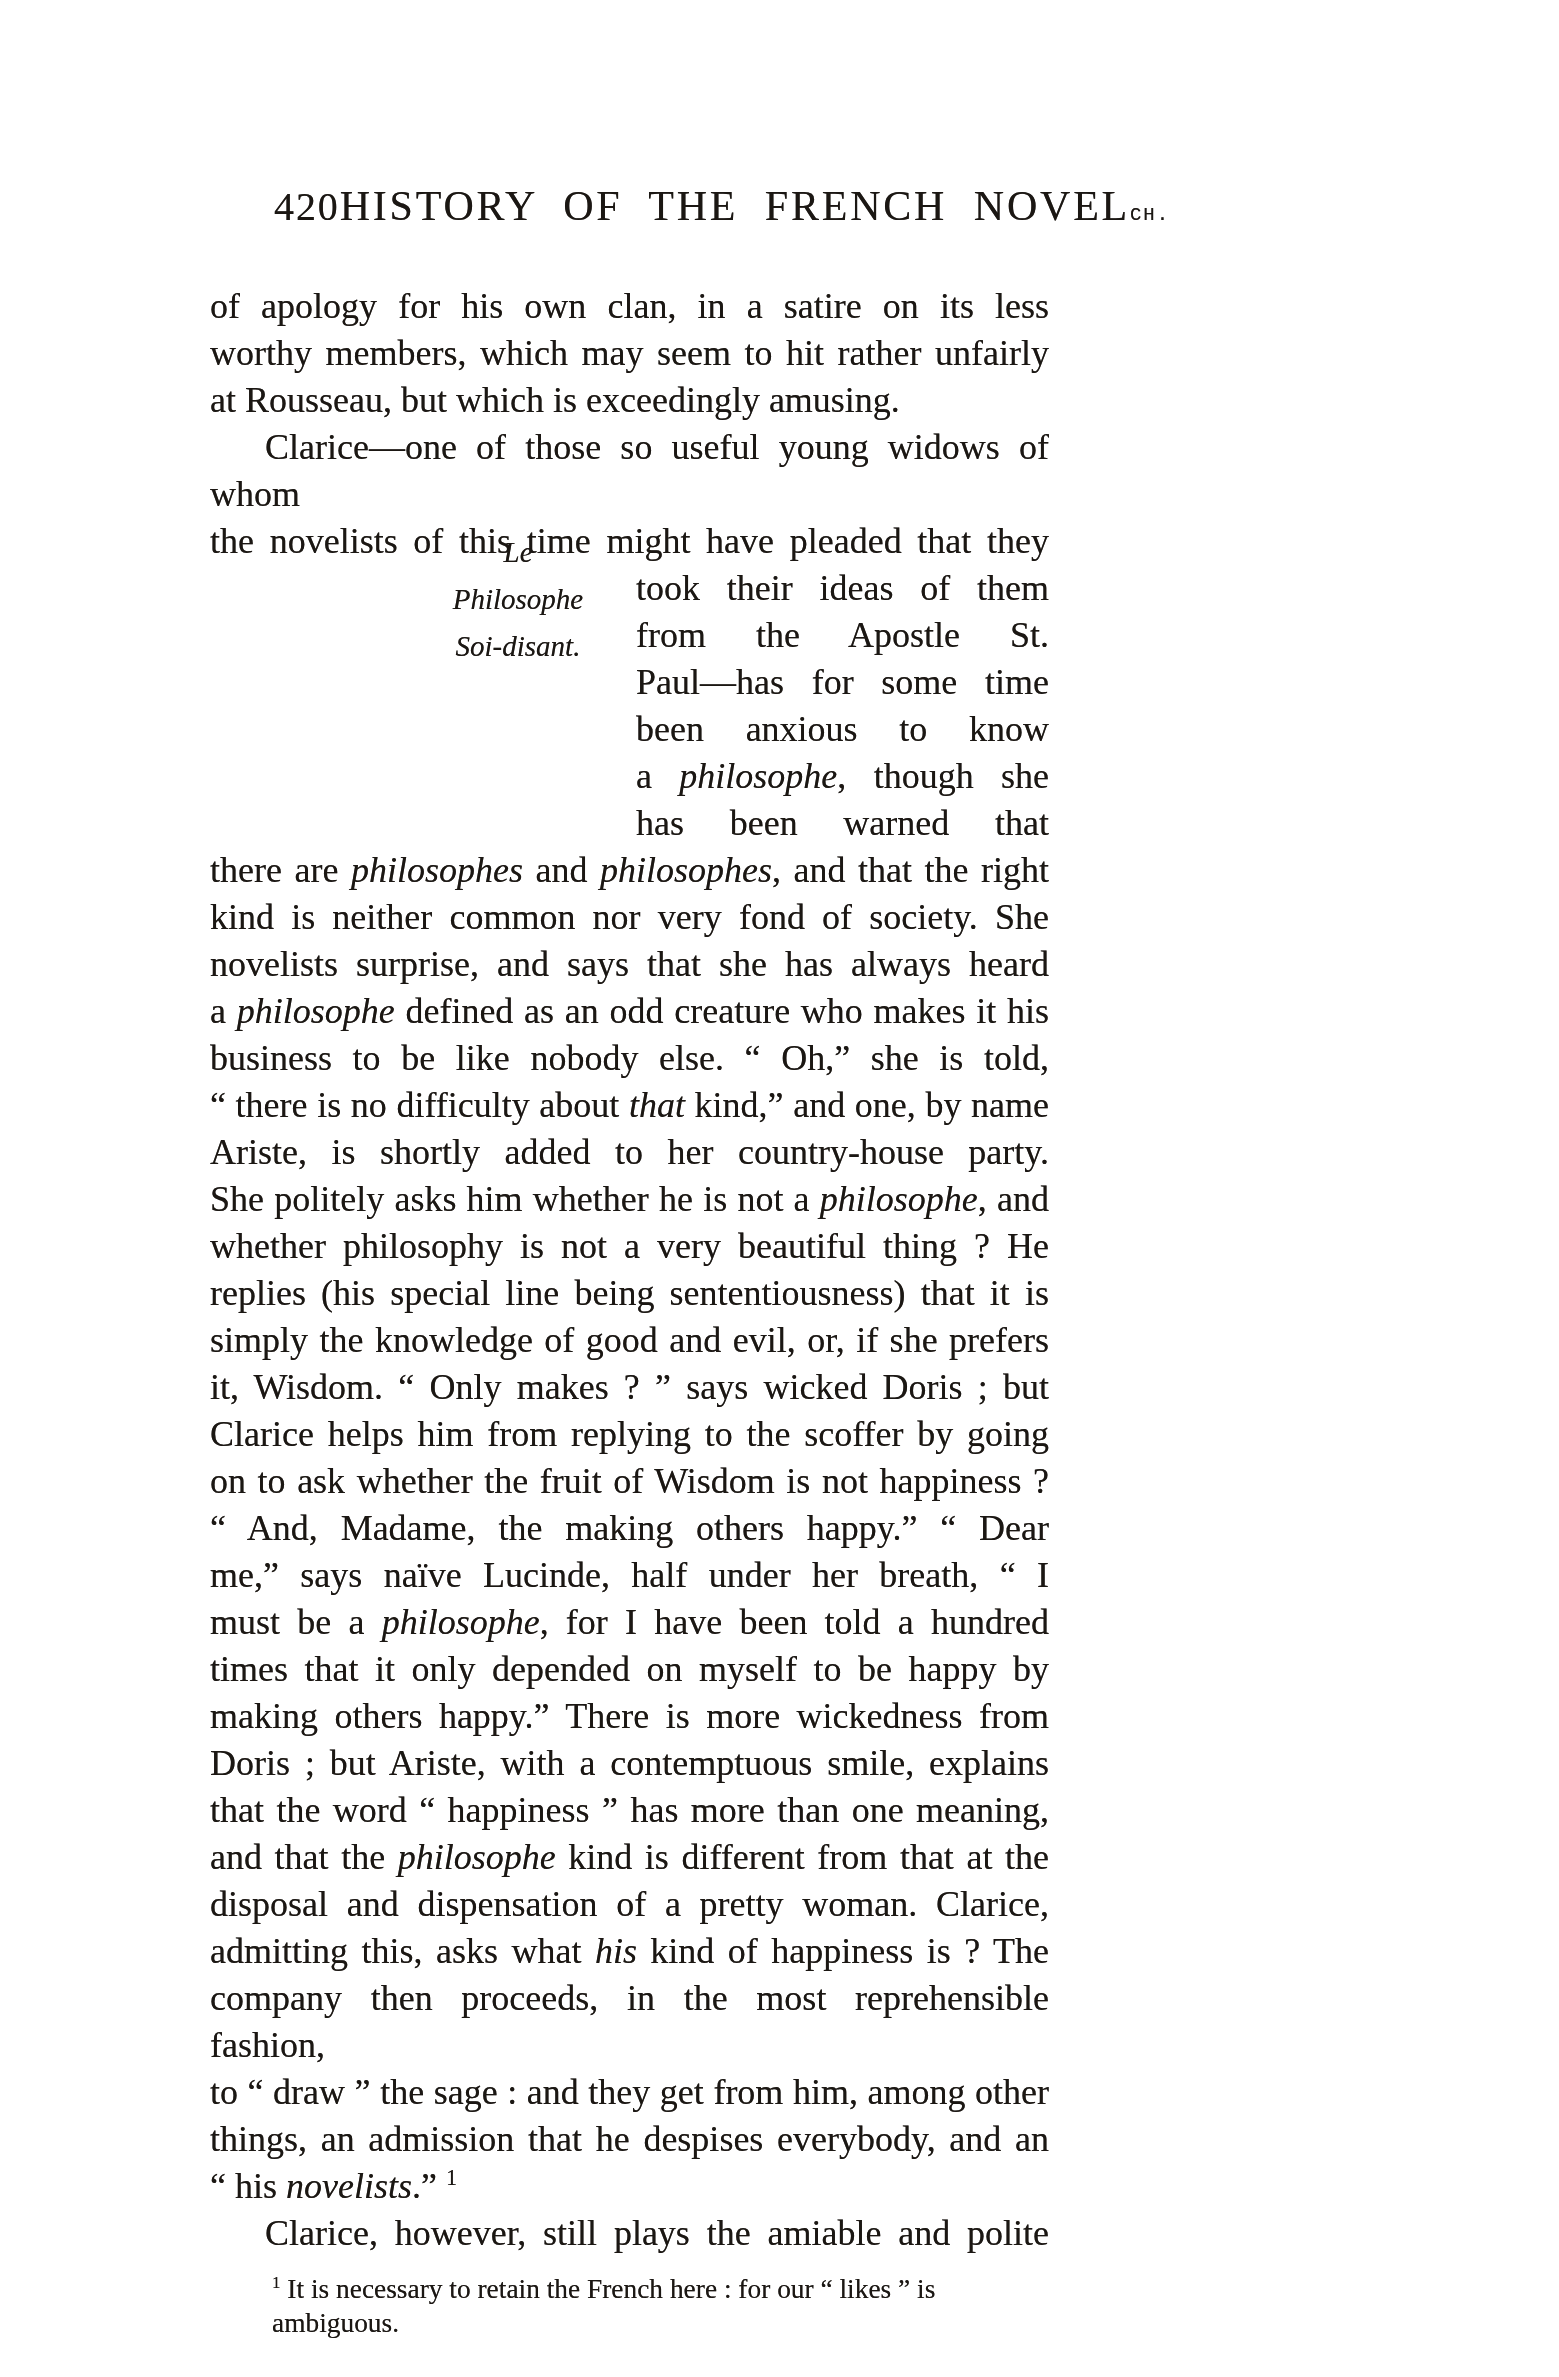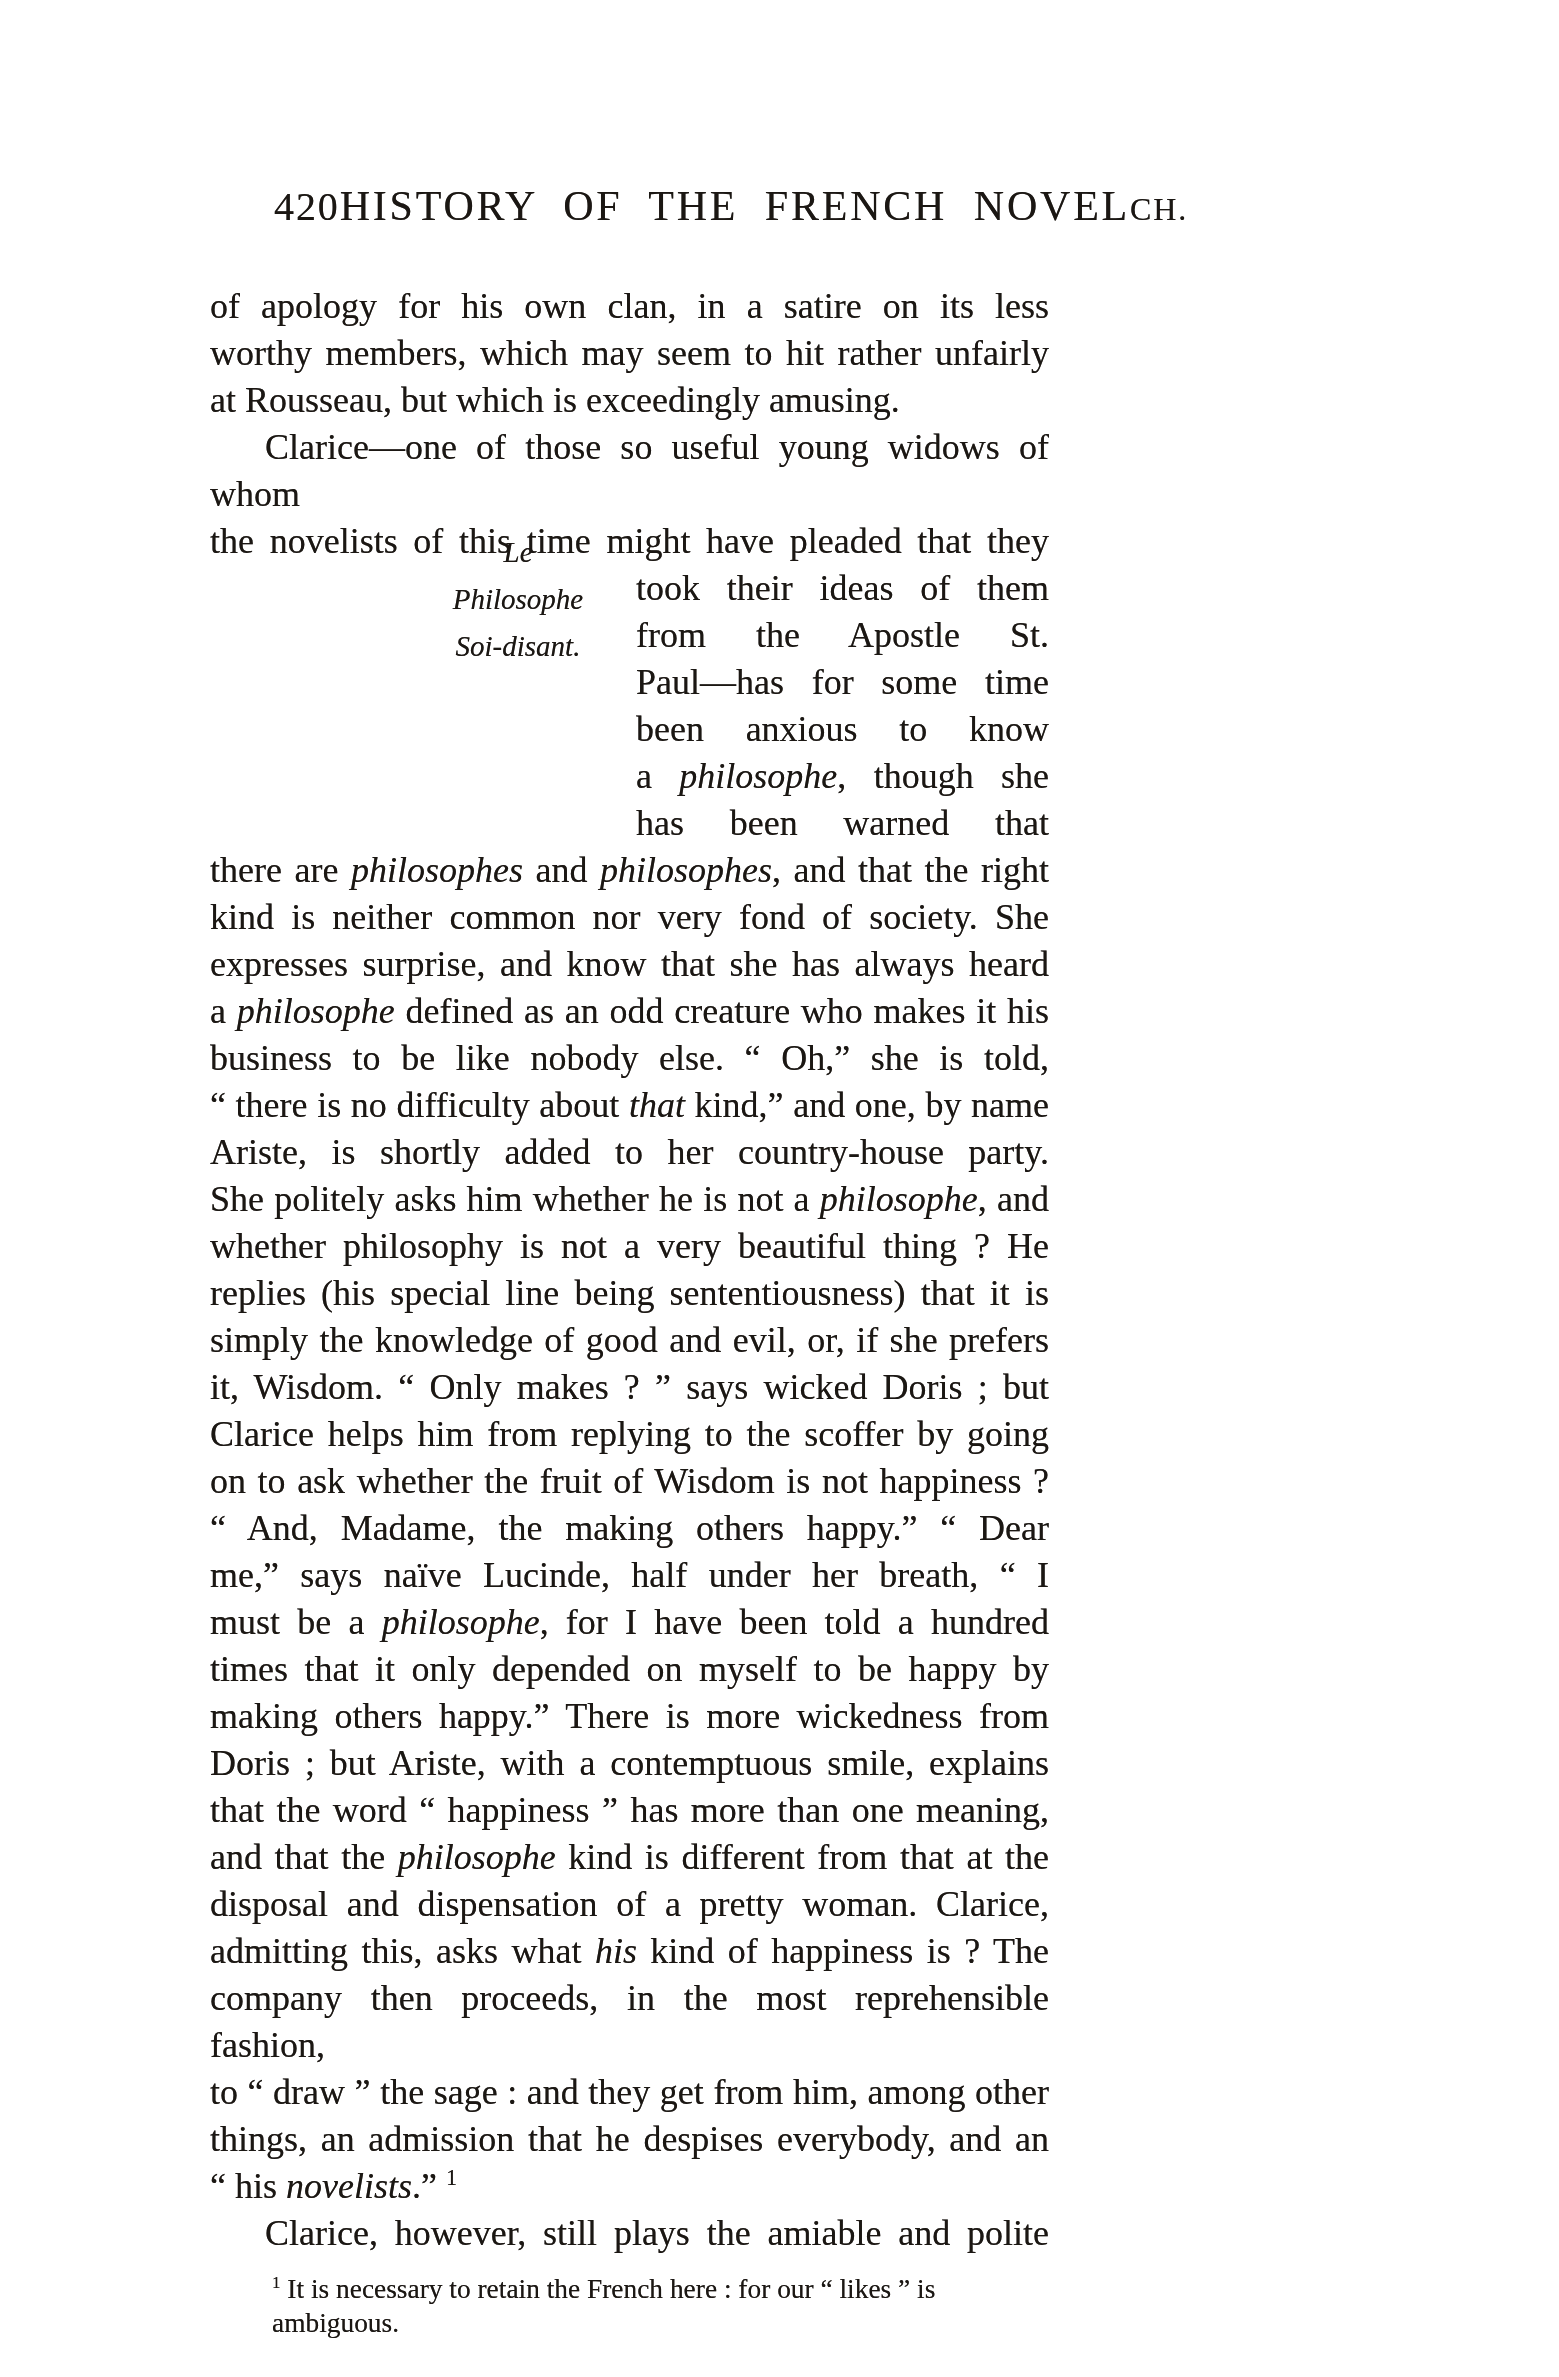--- a/index.html
+++ b/index.html
@@ -29,22 +29,23 @@
     font-size: 40px;
     letter-spacing: 1.9px;
   }
   .title {
     font-size: 42px;
     letter-spacing: 2.8px;
     word-spacing: 13.2px;
     white-space: nowrap;
   }
   .chap {
-    font-size: 32px;
+    font-size: 19px;
     letter-spacing: 1.9px;
+    font-family: Liberation Mono, monospace;
   }
   .body {
     position: relative;
     margin-top: 53px;
     font-size: 36px;
     line-height: 47px;
   }
   .line {
     text-align: justify;
     text-align-last: justify;
@@ -104,21 +105,21 @@
         <div class="line">of apology for his own clan, in a satire on its less</div>
         <div class="line">worthy members, which may seem to hit rather unfairly</div>
         <div class="line end-line">at Rousseau, but which is exceedingly amusing.</div>
         <div class="line para-indent">Clarice—one of those so useful young widows of whom</div>
         <div class="line">the novelists of this time might have pleaded that they</div>
         <div class="line note-indent">took their ideas of them from the Apostle St.</div>
         <div class="line note-indent">Paul—has for some time been anxious to know</div>
         <div class="line note-indent">a <i>philosophe</i>, though she has been warned that</div>
         <div class="line">there are <i>philosophes</i> and <i>philosophes</i>, and that the right</div>
         <div class="line">kind is neither common nor very fond of society.  She</div>
-        <div class="line">expresses surprise, and know that she has always heard</div>
+        <div class="line">novelists surprise, and says that she has always heard</div>
         <div class="line">a <i>philosophe</i> defined as an odd creature who makes it his</div>
         <div class="line">business to be like nobody else.  “ Oh,” she is told,</div>
         <div class="line">“ there is no difficulty about <i>that</i> kind,” and one, by name</div>
         <div class="line">Ariste, is shortly added to her country-house party.</div>
         <div class="line">She politely asks him whether he is not a <i>philosophe</i>, and</div>
         <div class="line">whether philosophy is not a very beautiful thing ?  He</div>
         <div class="line">replies (his special line being sententiousness) that it is</div>
         <div class="line">simply the knowledge of good and evil, or, if she prefers</div>
         <div class="line">it, Wisdom.  “ Only makes ? ” says wicked Doris ; but</div>
         <div class="line">Clarice helps him from replying to the scoffer by going</div>

